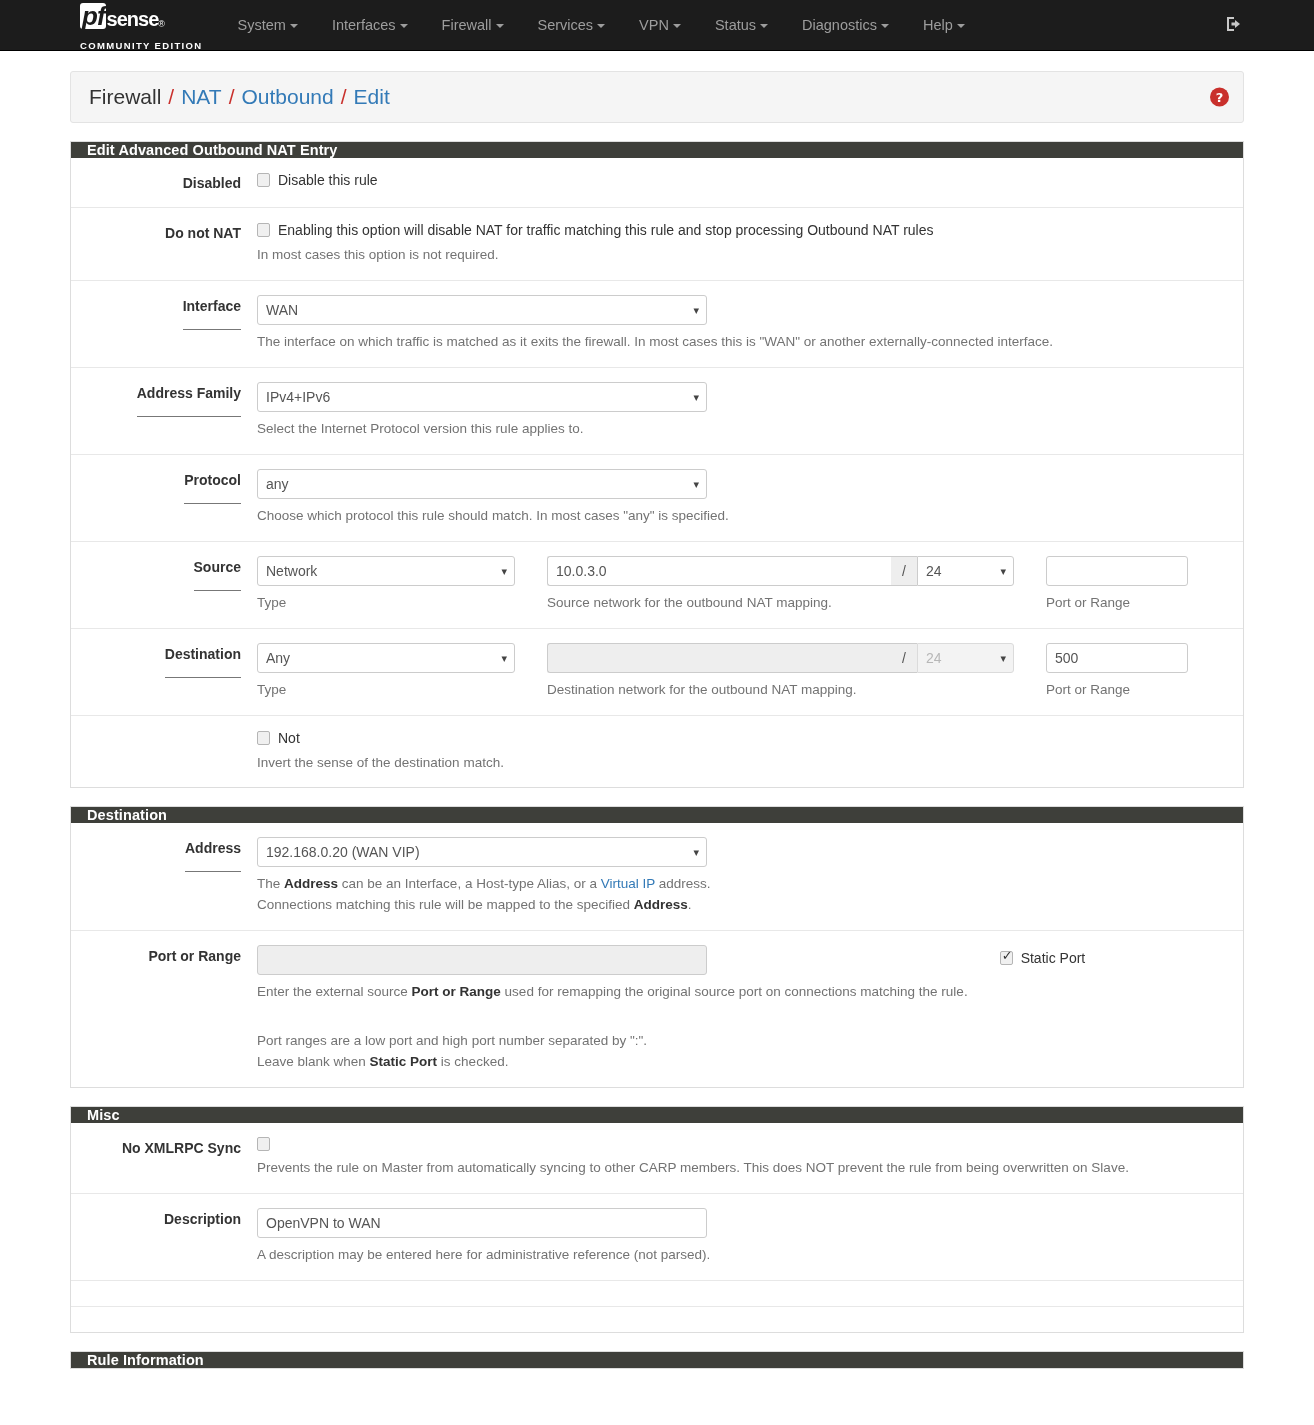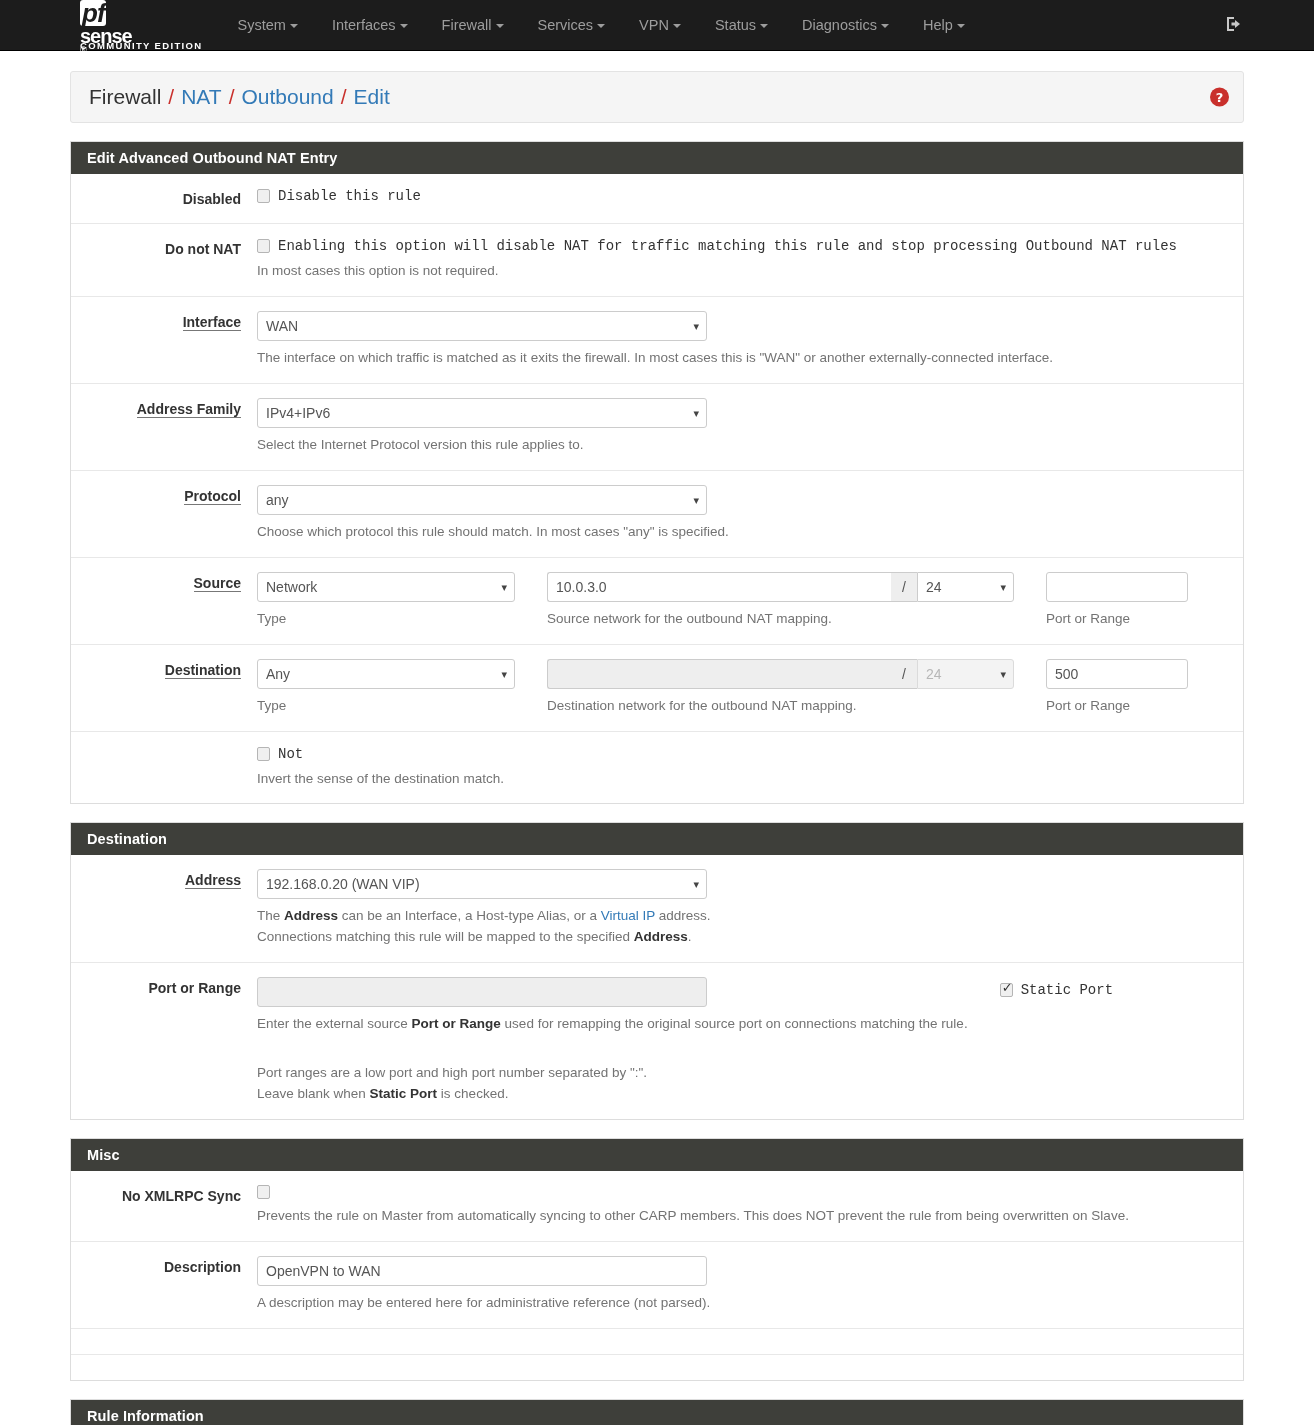--- a/index.html
+++ b/index.html
@@ -32,22 +32,21 @@
     user-select: none;
   }
   .brand-top {
     font-size: 27px;
     font-weight: bold;
     color: #ffffff;
     letter-spacing: -1px;
     position: relative;
     height: 29px;
     display: flex;
-    align-items: flex-start;
-    flex-direction: column;
+    align-items: flex-end;
   }
   .brand-pf {
     background: #ffffff;
     color: #1c1c1c;
     font-style: italic;
     padding: 0px 1px 0 2px;
     border-radius: 3px;
     margin-right: 1px;
     font-size: 26px;
     line-height: 26px;
@@ -124,21 +123,21 @@
     margin-top: 18px;
     border: 1px solid #ddd;
     border-radius: 0;
     background: #fff;
   }
   .panel-heading {
     background: #3e3f3a;
     color: #fff;
     font-weight: bold;
     font-size: 14.5px;
-    padding: 8px 16px;
+    padding: 0 16px;
     letter-spacing: .1px;
   }
   .panel-body { padding: 0; }
 
   .form-row {
     display: flex;
     border-bottom: 1px solid #e8e8e8;
     padding: 14px 0 14px 0;
     min-height: 50px;
   }
@@ -150,21 +149,21 @@
     min-width: 186px;
     text-align: right;
     padding-right: 16px;
     padding-top: 3px;
     font-weight: bold;
     font-size: 14px;
     color: #333;
   }
   .col-label .underlined {
     border-bottom: 1px solid #777;
-    padding-bottom: 0;
+    padding-bottom: 15px;
     cursor: help;
   }
   .col-field { flex: 1; padding-right: 16px; }
 
   .help-block {
     color: #737373;
     font-size: 13.5px;
     margin-top: 7px;
     line-height: 1.55;
   }
@@ -240,21 +239,21 @@
     flex: 0 0 auto;
   }
   .chk:checked::after {
     content: "✓";
     position: absolute;
     left: 1px; top: -3px;
     font-size: 13px;
     color: #333;
     line-height: 14px;
   }
-  .chk-label { font-size: 14px; color: #333; cursor: pointer; font-family: Liberation Mono, monospace; }
+  .chk-label { font-size: 14px; color: #333; cursor: pointer; }
 </style>
 </head>
 <body>
 
 <div class="navbar">
   <div class="brand">
     <div class="brand-top">
       <span class="brand-pf">pf</span>
         <span class="brand-sense">sense</span>
         <span class="brand-reg">®</span>

